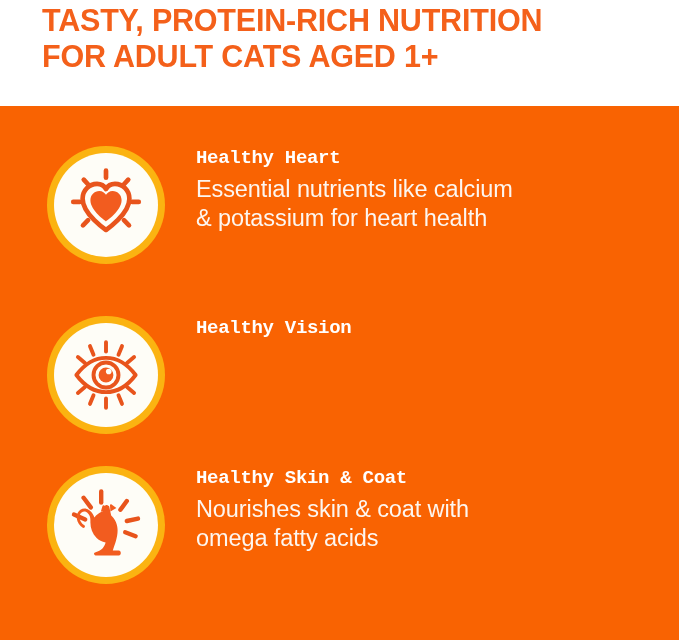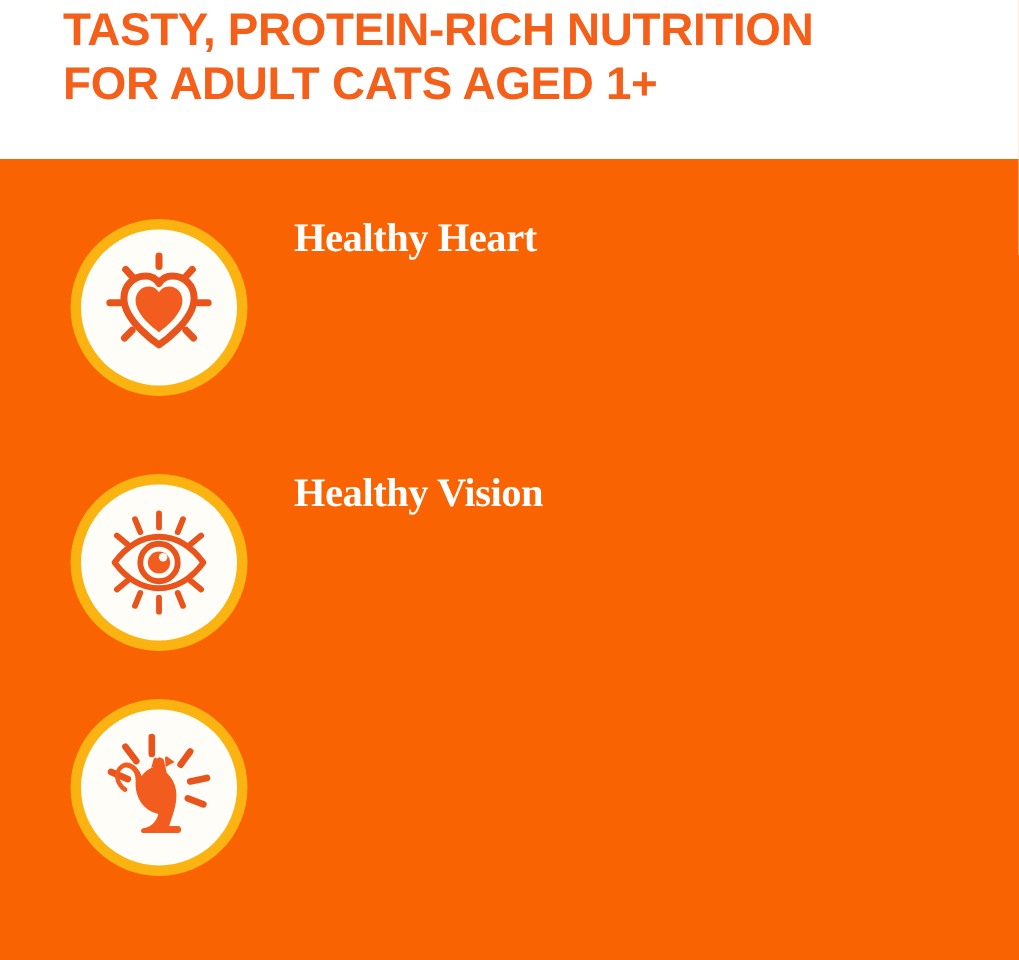--- a/index.html
+++ b/index.html
@@ -98,23 +98,23 @@
   .feature-text {
     position: absolute;
     left: 196px;
     top: 0;
     width: 460px;
   }
 
   .feature-title {
     margin: 0;
     color: #ffffff;
-    font-family: Liberation Serif, serif;
+    font-family: Liberation Mono, monospace;
     font-weight: bold;
-    font-size: 27px;
+    font-size: 19px;
     line-height: 33px;
     letter-spacing: -0.3px;
   }
 
   .feature-desc {
     margin: 0;
     color: #FDF6F0;
     font-family: "Liberation Sans", sans-serif;
     font-weight: normal;
     font-size: 23.5px;
@@ -148,20 +148,22 @@
               <line x1="8" y1="46" x2="16.5" y2="46"></line>
               <line x1="20.5" y1="76" x2="27" y2="69.5"></line>
             </g>
             <path d="M50 82 C50 82 20 62 20 42 C20 31 28.5 23 38.5 23 C44 23 48 26 50 29.5 C52 26 56 23 61.5 23 C71.5 23 80 31 80 42 C80 62 50 82 50 82 Z" fill="none" stroke="#E8541C" stroke-width="6" stroke-linejoin="round"></path>
             <path d="M50 71 C50 71 30 57.5 30 44 C30 37 35 32 41.5 32 C45.5 32 48.5 34.5 50 37 C51.5 34.5 54.5 32 58.5 32 C65 32 70 37 70 44 C70 57.5 50 71 50 71 Z" fill="#F25C1F"></path>
           </svg>
         </div>
       </div>
       <div class="feature-text">
         <p class="feature-title">Healthy Heart</p>
+        <p class="feature-desc">Essential nutrients like calcium
+&amp; potassium for heart health</p>
       </div>
     </div>
 
     <div class="feature feature-vision">
       <div class="badge">
         <div class="badge-inner">
           <svg width="78" height="78" viewBox="0 0 100 100">
             <g stroke="#E8541C" stroke-width="5" stroke-linecap="round" fill="none">
               <line x1="50" y1="8" x2="50" y2="20"></line>
               <line x1="29.5" y1="13" x2="34" y2="24"></line>
@@ -197,16 +199,21 @@
               <line x1="76" y1="20" x2="68" y2="31"></line>
               <line x1="90" y1="42" x2="76" y2="45"></line>
               <line x1="87" y1="64" x2="74" y2="59"></line>
             </g>
             <path d="M54 27 L56.5 38 C61.5 42.5 64.5 49 64.5 56.5 C64.5 66 61 74 58.5 82 L66 82 C67.5 82 68.5 83.5 68.5 85 C68.5 86.5 67.5 88 66 88 L37 88 C36 88 35 87 35 86 C35 85 36 84 37 84 C44 82.5 48 78 49.5 72 C45 71 41 69 38 66 C33 61 30.5 54.5 30.5 47 L30.5 44 C30.5 40 29.5 37.5 27.5 35.5 C25 33 22 32.5 19.5 34.5 C17.5 36 16.5 38.5 17 41.5 C17.5 45 19.5 48 22.5 50 C23.5 50.5 24 51.5 23.5 52.5 C23 53.5 22 54 21 53.5 C17 51 14 46.5 13.5 42 C13 37.5 14.5 33.5 18 31 C22 28 27 29 31 33 C33 35 34.5 37.5 35.5 40.5 C38 37 41.5 34.5 45.5 33 L48 27 C48.5 25.5 50 24.5 51 25 C52.5 25.5 53.5 26 54 27 Z" fill="#F25C1F"></path>
             <path d="M43.5 33.5 L45.5 26.5 C45.8 25.3 47 24.8 47.9 25.6 L53.5 30.5 Z" fill="#F25C1F"></path>
             <path d="M55.5 33 L55 25.8 C54.9 24.6 56 23.8 57 24.4 L63 28.8 Z" fill="#F25C1F"></path>
           </svg>
         </div>
       </div>
+      <div class="feature-text">
+        <p class="feature-title">Healthy Skin &amp; Coat</p>
+        <p class="feature-desc">Nourishes skin &amp; coat with
+omega fatty acids</p>
+      </div>
     </div>
 
   </div>
 </div>
 
 </body></html>

